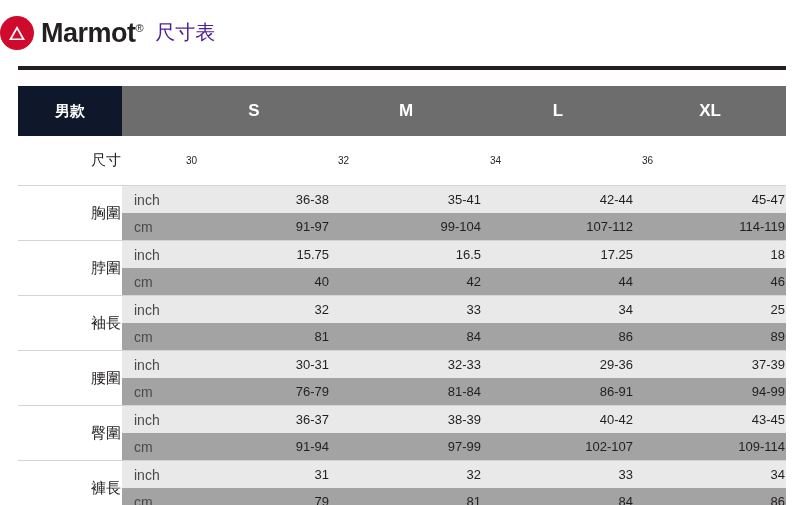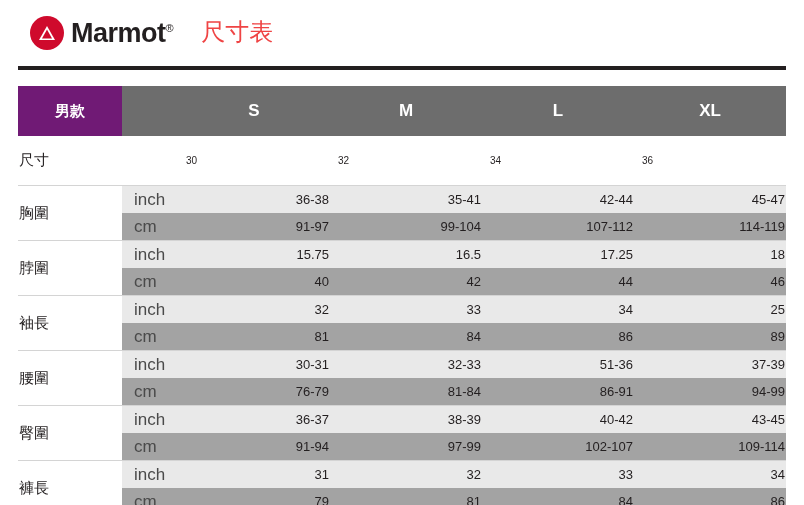--- a/index.html
+++ b/index.html
@@ -17,21 +17,21 @@
     position: relative;
     width: 804px;
     height: 505px;
     box-sizing: border-box;
   }
 
   
   .header {
     display: flex;
     align-items: center;
-    padding: 14px 0 0 30px;
+    padding: 14px 0 0 0;
     height: 52px;
     box-sizing: border-box;
   }
   .logo {
     display: flex;
     align-items: center;
   }
   .logo-mark {
     width: 34px;
     height: 34px;
@@ -71,23 +71,23 @@
     letter-spacing: -0.5px;
     margin-left: 7px;
     line-height: 1;
   }
   .logo-word .reg {
     font-size: 11px;
     vertical-align: super;
     font-weight: normal;
   }
   .header-title {
-    font-size: 24px;
-    color: #ef4444;
-    margin-left: 28px;
+    font-size: 20px;
+    color: #4c1d95;
+    margin-left: 12px;
     line-height: 1;
     padding-bottom: 2px;
   }
 
   .top-rule {
     height: 4px;
     background: #231f20;
     margin: 14px 18px 0 18px;
   }
 
@@ -99,21 +99,21 @@
     border-collapse: collapse;
     width: 768px;
     table-layout: fixed;
   }
   table.size-table col.c-label  { width: 104px; }
   table.size-table col.c-unit   { width: 56px; }
   table.size-table col.c-val    { width: 152px; }
 
   
   .hdr-label {
-    background: #701a75;
+    background: #0f172a;
     color: #ffffff;
     font-size: 15px;
     font-weight: bold;
     text-align: center;
     height: 48px;
     vertical-align: middle;
   }
   .hdr-unitpad {
     background: #6d6d6d;
   }
@@ -124,26 +124,26 @@
     font-weight: bold;
     text-align: center;
     height: 48px;
     vertical-align: middle;
   }
 
   
   .row-label {
     font-size: 15px;
     color: #231f20;
-    text-align: left;
+    text-align: right;
     vertical-align: middle;
     font-weight: normal;
   }
   .unit {
-    font-size: 17px;
+    font-size: 14px;
     color: #4a4a4a;
     padding-left: 12px;
     height: 25px;
     vertical-align: middle;
   }
   .val {
     font-size: 13px;
     color: #231f20;
     padding-left: 8px;
     height: 25px;
@@ -256,21 +256,21 @@
           <td class="val">84</td>
           <td class="val">86</td>
           <td class="val">89</td>
         </tr>
 
         <tr class="shade sep">
           <td class="row-label" rowspan="2">腰圍</td>
           <td class="unit">inch</td>
           <td class="val">30-31</td>
           <td class="val">32-33</td>
-          <td class="val">51-36</td>
+          <td class="val">29-36</td>
           <td class="val">37-39</td>
         </tr>
         <tr class="plain">
           <td class="unit">cm</td>
           <td class="val">76-79</td>
           <td class="val">81-84</td>
           <td class="val">86-91</td>
           <td class="val">94-99</td>
         </tr>
 

